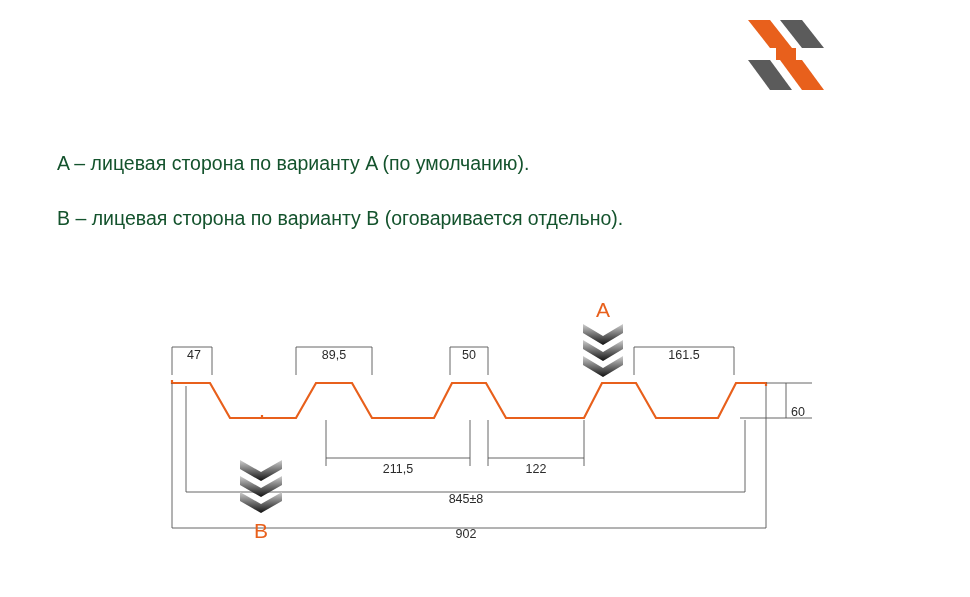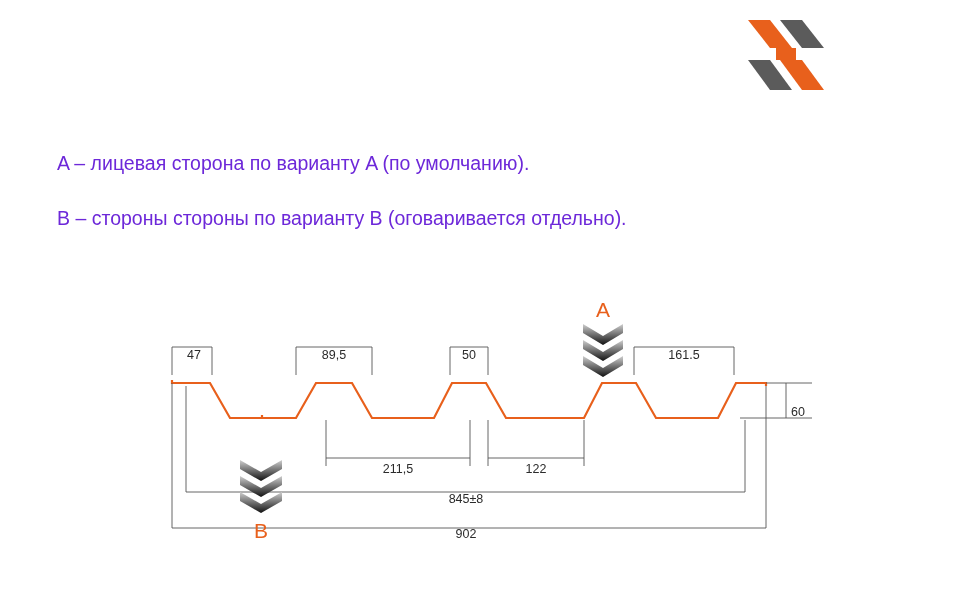--- a/index.html
+++ b/index.html
@@ -52,21 +52,21 @@
 
   
   .legend {
     position: absolute;
     left: 57px;
     top: 152px;
     width: 760px;
   }
   .legend-line {
     font-size: 19.5px;
-    color: #6d28d9;
+    color: #14532d;
     line-height: 1.2;
     white-space: nowrap;
   }
   .legend-line.second {
     margin-top: 32px;
   }
 
   
   .drawing {
     position: absolute;
@@ -98,21 +98,21 @@
       <polygon points="34,2 56,2 78,30 56,30" fill="#5b5b5b"></polygon>
       <polygon points="2,42 24,42 46,72 24,72" fill="#5b5b5b"></polygon>
       <polygon points="34,42 56,42 78,72 56,72" fill="#e8601c"></polygon>
       <polygon points="30,30 50,30 50,42 30,42" fill="#e8601c"></polygon>
     </svg>
   </div>
 </div>
 
 <div class="legend">
   <div class="legend-line">A – лицевая сторона по варианту A (по умолчанию).</div>
-  <div class="legend-line second">B – стороны стороны по варианту B (оговаривается отдельно).</div>
+  <div class="legend-line second">B – лицевая сторона по варианту B (оговаривается отдельно).</div>
 </div>
 
 <div class="drawing">
 <svg width="970" height="320" viewBox="0 0 970 320" xmlns="http://www.w3.org/2000/svg">
 
   <defs>
     <linearGradient id="chev" x1="0" y1="0" x2="0" y2="1">
       <stop offset="0%" stop-color="#cfcfcf"></stop>
       <stop offset="100%" stop-color="#111111"></stop>
     </linearGradient>

